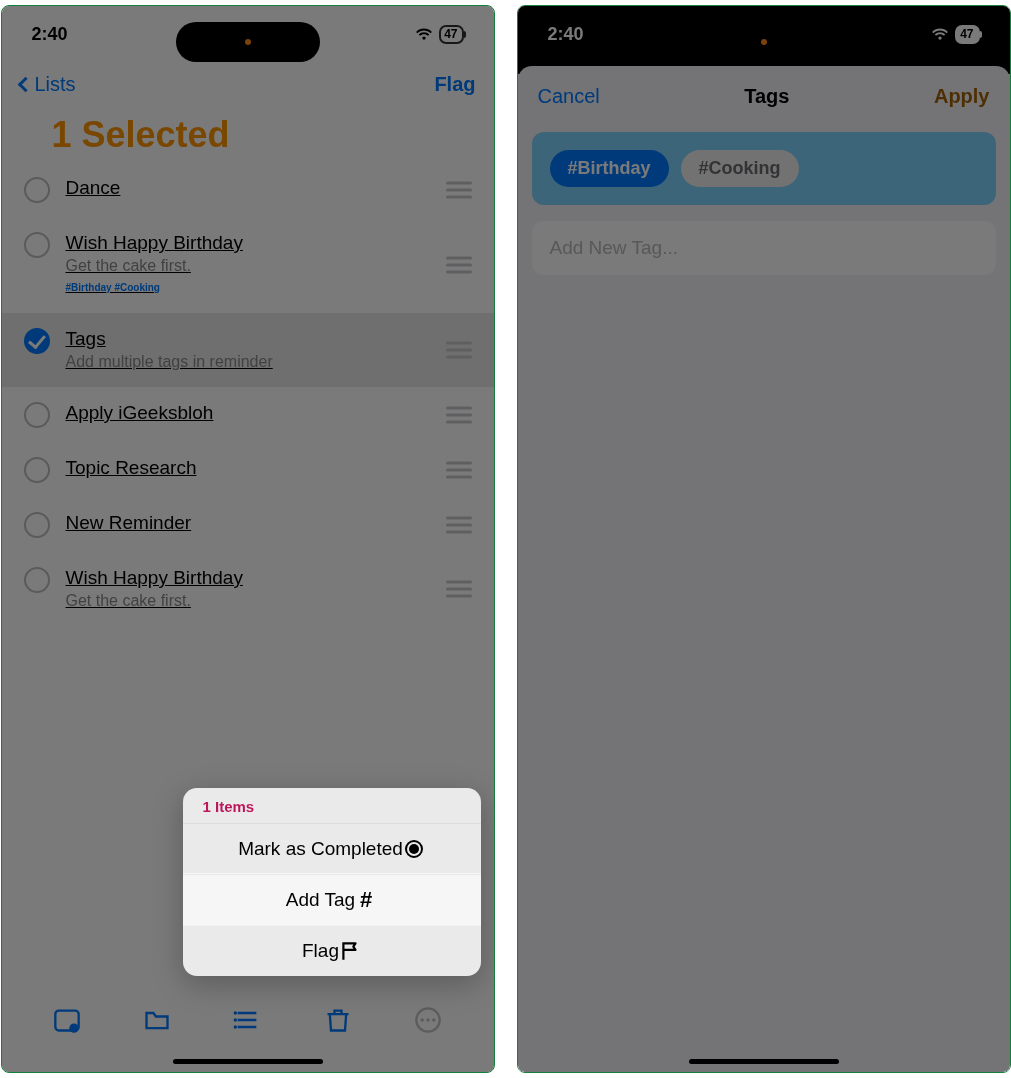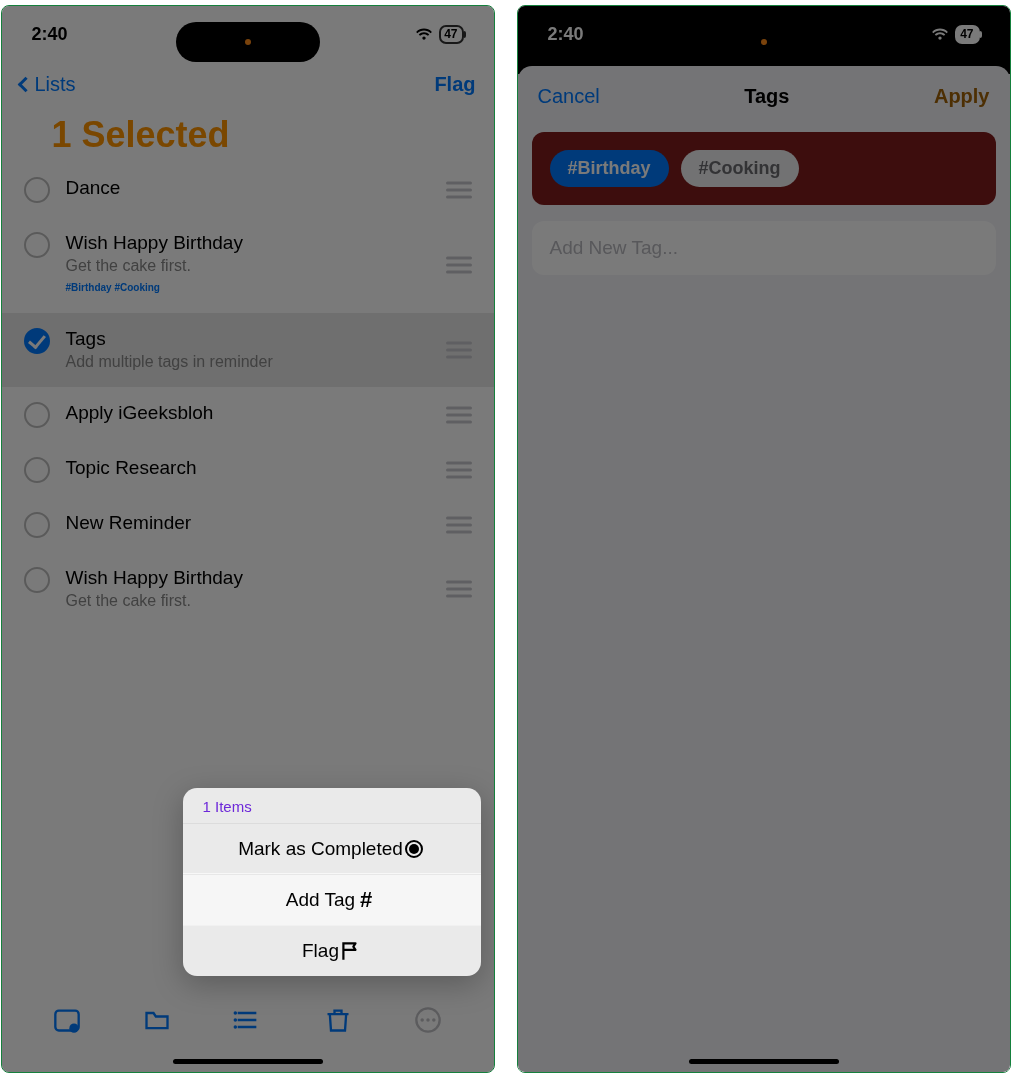--- a/index.html
+++ b/index.html
@@ -19,34 +19,34 @@
   .nav-bar { height: 44px; display: flex; align-items: center; justify-content: space-between; padding: 0 18px 0 10px; font-size: 20px; }
   .nav-back { color:#007aff; display:flex; align-items:center; font-size: 20px;}
   .chevron-left{ display:inline-block; width:11px;height:11px;border-left:3px solid #007aff;border-bottom:3px solid #007aff;transform:rotate(45deg);margin-right:4px;margin-left:8px;}
   .done-btn { color:#007aff; font-weight:600; }
 
   .title-row{ padding: 8px 22px 6px; font-size: 36px; font-weight:700; color:#ff9500;margin-left:28px;}
   .subtitle-row{ padding: 4px 22px 14px; font-size: 17px; color:#666;}
   .subtitle-row .clear{color:#bbb;margin-left:4px;}
 
   .reminder-list{}
-  .reminder{ display:flex; align-items:flex-start; gap:16px; padding:14px 22px; position:relative;}
+  .reminder{ display:flex; align-items:flex-start; gap:16px; padding:14px 22px; position:relative;text-decoration:underline;}
   .reminder.sel{background:#e8e8e8;}
   .rad{width:26px;height:26px;border:2px solid #bdbdbd;border-radius:50%;flex-shrink:0;margin-top:1px;}
   .rad.on{background:#007aff;border-color:#007aff;position:relative;}
   .rad.on::after{content:"";position:absolute;left:6px;top:2px;width:7px;height:13px;border-right:3px solid #fff;border-bottom:3px solid #fff;transform:rotate(40deg);}
   .r-body{flex:1;}
   .r-title{font-size:19px;color:#000;line-height:24px;}
   .r-note{font-size:16px;color:#888;line-height:22px;}
   .r-tags{font-size:10px;color:#007aff;font-weight:600;line-height:22px;}
   .drag{position:absolute;right:22px;top:50%;transform:translateY(-50%);width:26px;}
   .drag div{height:3px;background:#c7c7cc;border-radius:2px;margin:4px 0;}
 
   .context-menu{position:absolute;right:13px;bottom:96px;width:298px;background:#eaeaea;border-radius:14px;box-shadow:0 8px 30px rgba(0,0,0,.25);overflow:hidden;z-index:20;}
-  .cm-header{padding:10px 20px 8px;font-size:15px;color:#6d28d9;}
+  .cm-header{padding:10px 20px 8px;font-size:15px;color:#be185d;font-weight:bold;}
   .cm-row{display:flex;align-items:center;justify-content:center;padding:14px 20px;font-size:19px;border-top:1px solid rgba(0,0,0,.06);}
   .cm-row.hl{background:#fafafa;}
   .cm-icon{width:22px;height:22px;display:flex;align-items:center;justify-content:center;}
   .cm-radio{width:18px;height:18px;border:2px solid #000;border-radius:50%;position:relative;}
   .cm-radio::after{content:"";position:absolute;inset:2px;background:#000;border-radius:50%;}
   .hash{font-size:22px;font-weight:600;}
 
   .toolbar{position:absolute;bottom:26px;left:0;right:0;height:52px;display:flex;align-items:center;justify-content:space-around;padding:0 20px;}
   .tb-icon{width:28px;height:28px;}
   .tb-icon svg{width:100%;height:100%;}
@@ -60,21 +60,21 @@
   .phone-right .phone-inner{background:#f2f2f7;}
   .phone-right .status-bar{color:#fff;}
   .phone-right .battery-pill{border-color:#fff;color:#000;background:#fff;}
   .phone-right .battery-pill::after{background:#fff;}
   .phone-right .top-black{position:absolute;top:0;left:0;right:0;height:68px;background:#000;z-index:2;}
   .phone-right .sheet{position:absolute;top:60px;left:0;right:0;bottom:0;background:#f2f2f7;border-radius:14px 14px 0 0;z-index:3;}
   .sheet-nav{height:60px;display:flex;align-items:center;justify-content:space-between;padding:0 20px;}
   .sheet-nav .c{color:#007aff;font-size:20px;}
   .sheet-nav .t{font-weight:600;font-size:20px;}
   .sheet-nav .a{color:#a16207;font-size:20px;font-weight:600;}
-  .tag-box{margin:6px 14px 16px;background:#7f1d1d;border-radius:12px;padding:18px;display:flex;gap:12px;position:relative;z-index:30;}
+  .tag-box{margin:6px 14px 16px;background:#7dd3fc;border-radius:12px;padding:18px;display:flex;gap:12px;position:relative;z-index:30;}
   .tag{padding:8px 18px;border-radius:20px;font-size:18px;font-weight:600;}
   .tag.on{background:#007aff;color:#fff;}
   .tag.off{background:#eeeef0;color:#6b6b70;}
   .new-tag{margin:0 14px;background:#fff;border-radius:12px;padding:16px 18px;font-size:19px;color:#b8b8be;}
   .phone-right .dim-overlay{z-index:25;}
   .phone-right .home-ind{z-index:40;}
   
   .cm-row.hl{outline:1px solid rgba(255,255,255,.6);}
   .bright{position:relative;z-index:30;}
 </style>

